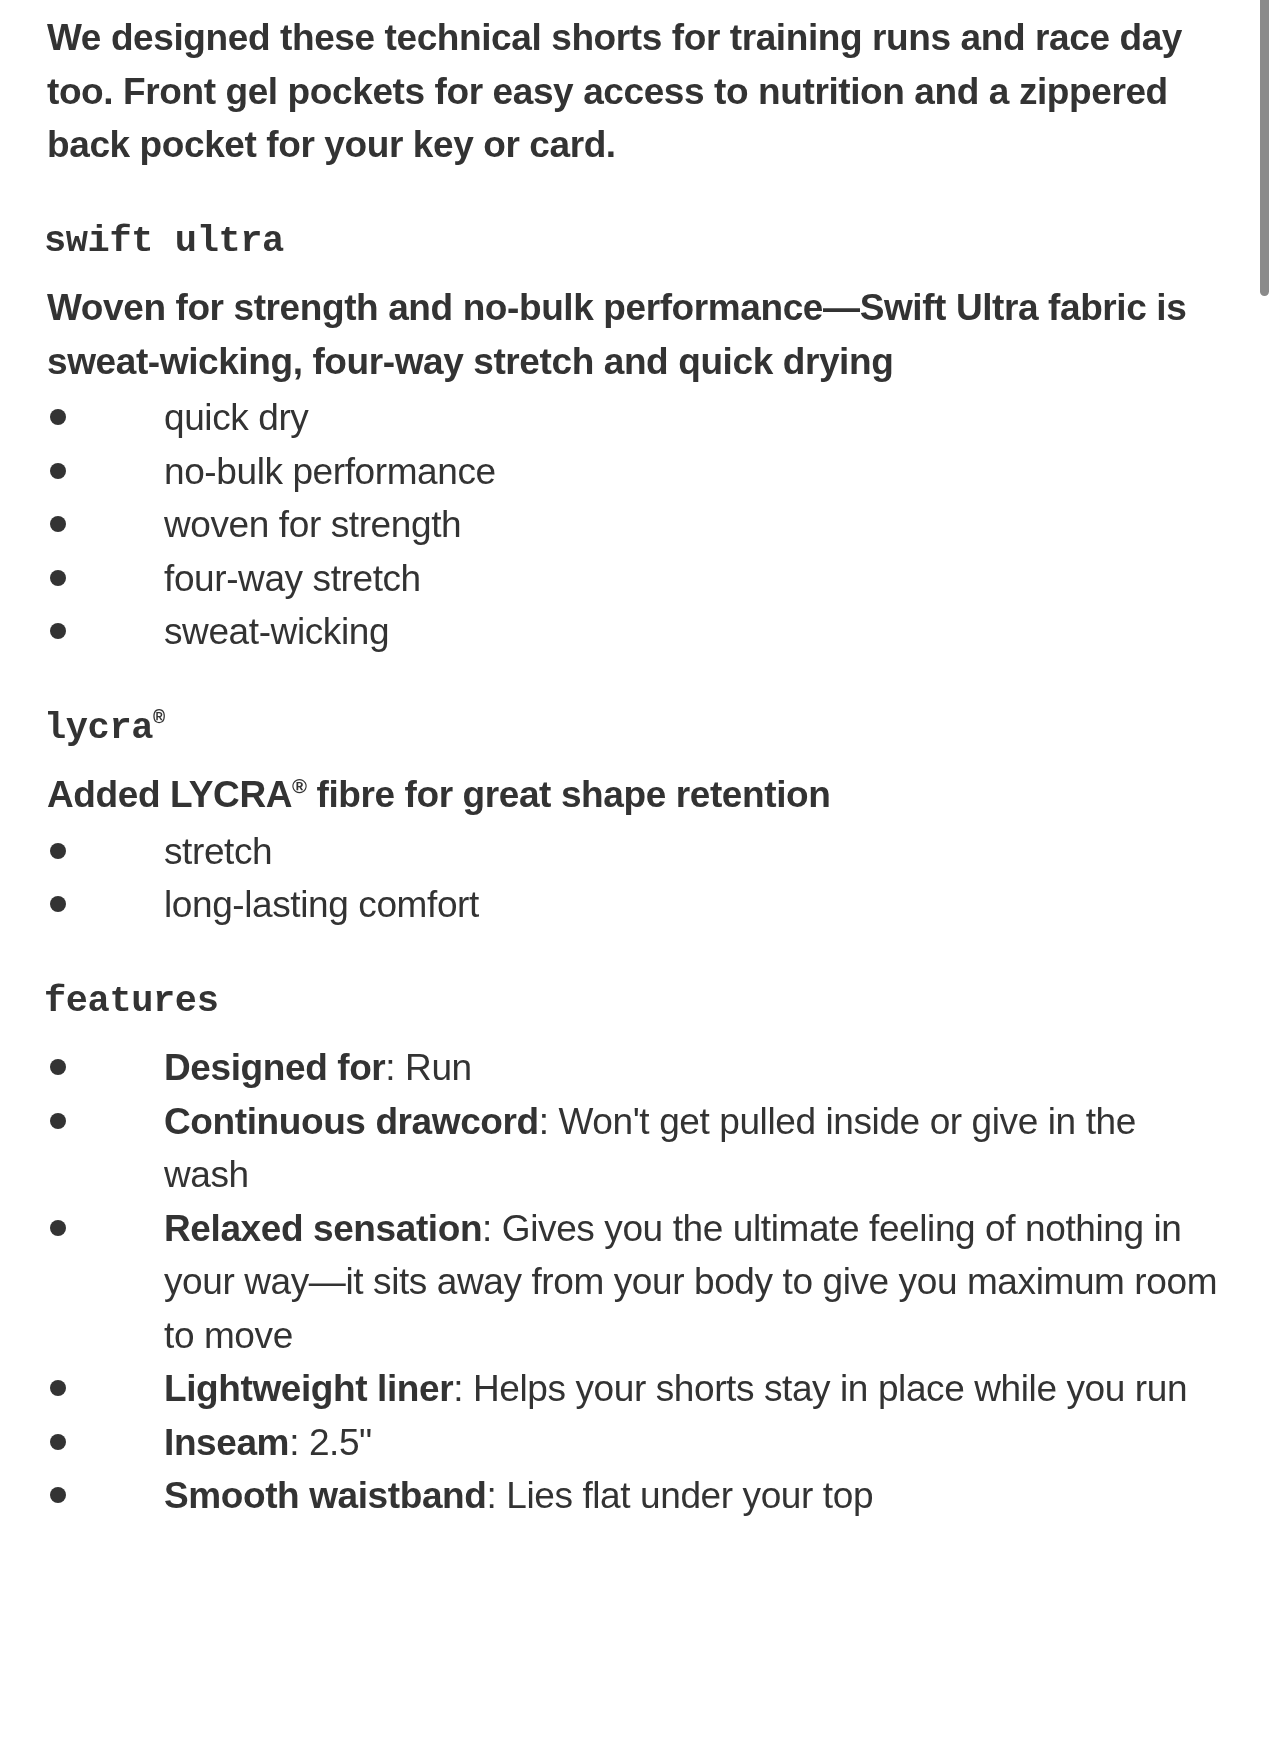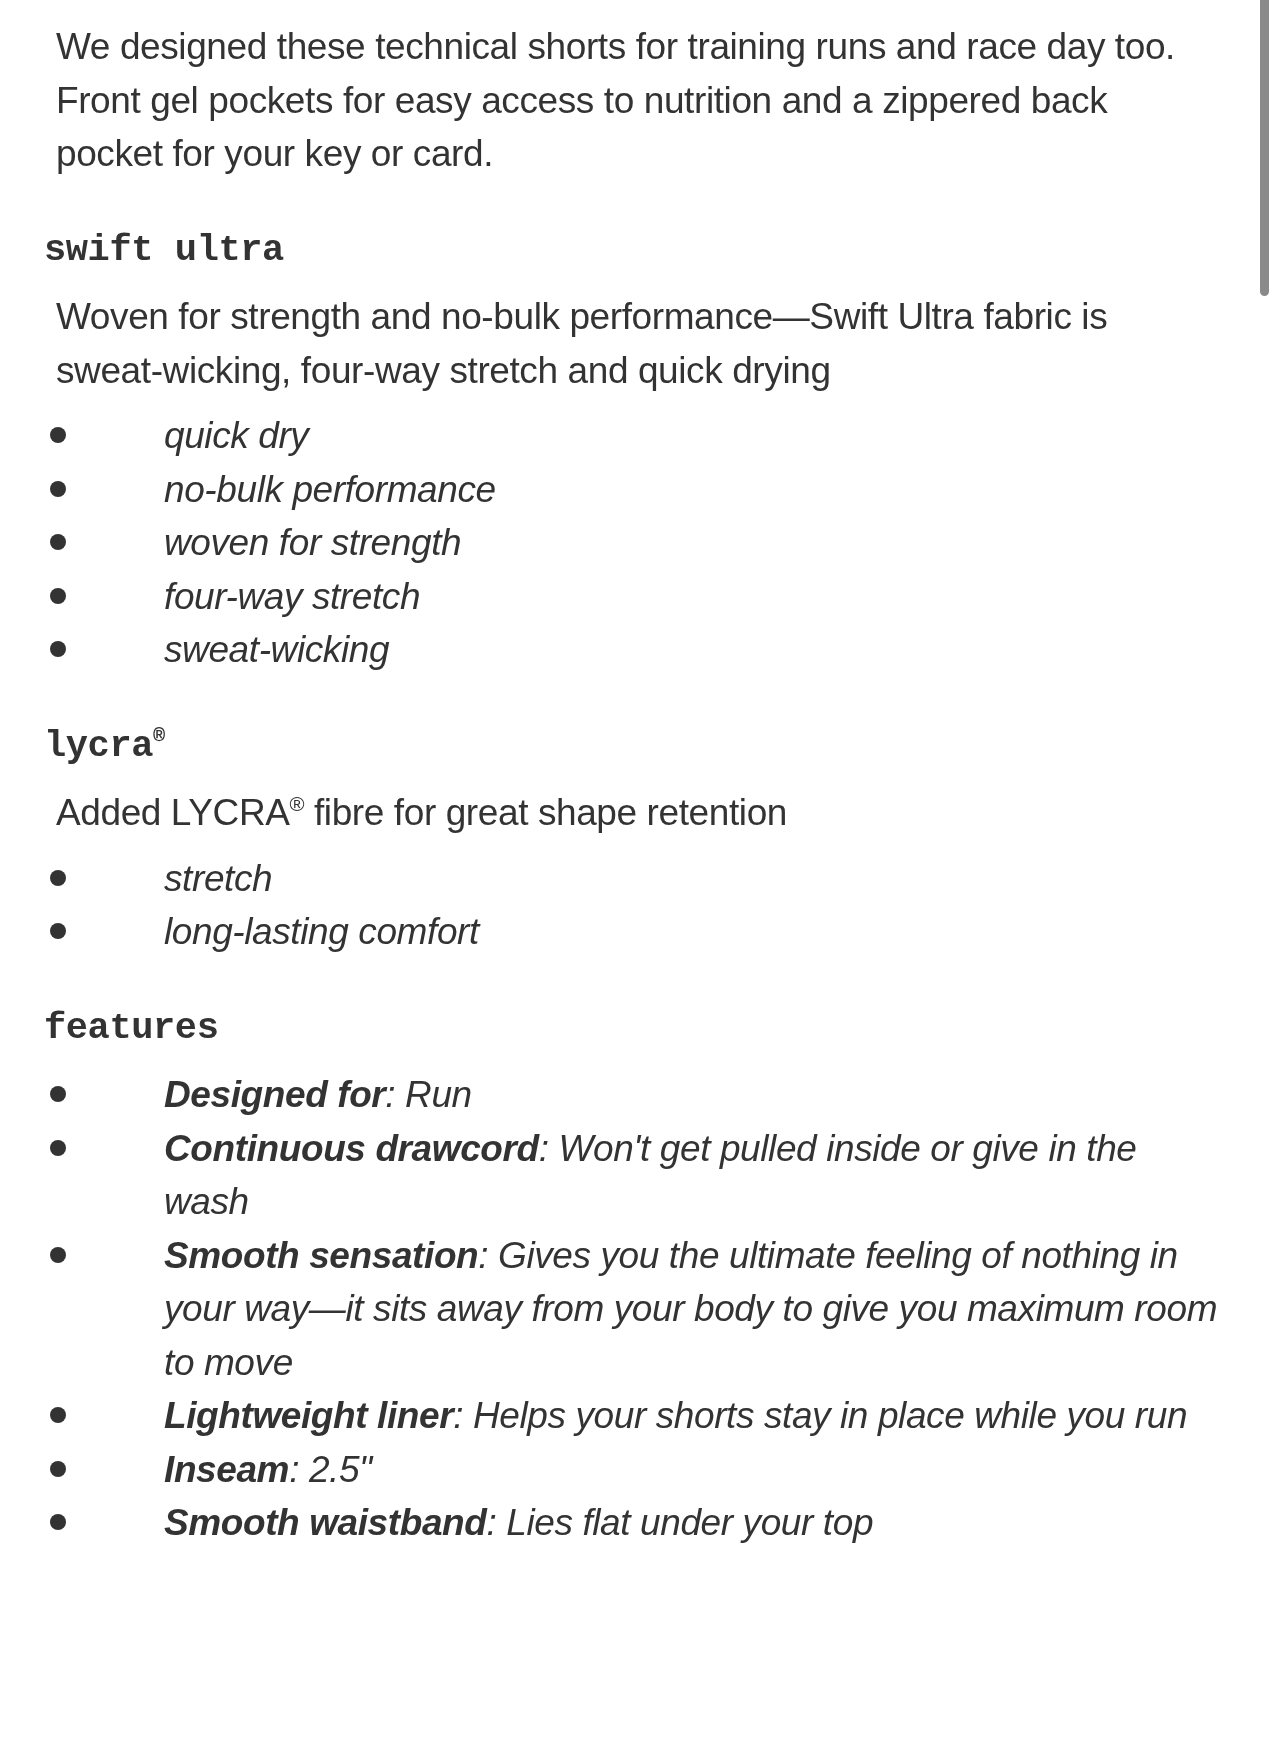--- a/index.html
+++ b/index.html
@@ -5,27 +5,27 @@
   html, body { margin: 0; padding: 0; background: #ffffff; }
   body {
     width: 1284px; height: 1743px; overflow: hidden; position: relative;
     font-family: "Liberation Sans", "DejaVu Sans", sans-serif;
     color: #333333;
   }
   .content {
     position: absolute; left: 44px; top: 8px; width: 1180px;
     font-size: 37px; line-height: 53.5px; letter-spacing: -0.4px;
   }
-  p { margin: 12px; }
+  p { margin: 3px; font-weight: bold; }
   .intro { margin-bottom: 43px; }
   h3 {
     margin: 0 0 13px 0; font-size: 37px; font-weight: bold; line-height: 53.5px; font-family: Liberation Mono, monospace;
   }
   sup.reg { font-size: 0.55em; vertical-align: 0.7em; line-height: 0; }
-  ul { list-style: none; margin: 0; padding: 0 0 0 120px; font-style: italic; }
+  ul { list-style: none; margin: 0; padding: 0 0 0 120px; }
   ul li { position: relative; }
   ul li .bullet {
     position: absolute; left: -114px; top: 18px; width: 16px; height: 16px;
     border-radius: 50%; background: #333333;
   }
   .section { margin-bottom: 43px; }
   .features-heading { }
   .scrollbar {
     position: absolute; left: 1260px; top: 0; width: 9px; height: 296px;
     background: #8a8a8a; border-radius: 0 0 5px 5px;
@@ -56,21 +56,21 @@
       <li><span class="bullet"></span><span>stretch</span></li>
       <li><span class="bullet"></span><span>long-lasting comfort</span></li>
     </ul>
   </div>
 
   <div>
     <h3 class="features-heading">features</h3>
     <ul>
       <li><span class="bullet"></span><strong>Designed for</strong><span>: Run</span></li>
       <li><span class="bullet"></span><strong>Continuous drawcord</strong><span>: Won't get pulled inside or give in the wash</span></li>
-      <li><span class="bullet"></span><strong>Smooth sensation</strong><span>: Gives you the ultimate feeling of nothing in your way—it sits away from your body to give you maximum room to move</span></li>
+      <li><span class="bullet"></span><strong>Relaxed sensation</strong><span>: Gives you the ultimate feeling of nothing in your way—it sits away from your body to give you maximum room to move</span></li>
       <li><span class="bullet"></span><strong>Lightweight liner</strong><span>: Helps your shorts stay in place while you run</span></li>
       <li><span class="bullet"></span><strong>Inseam</strong><span>: 2.5"</span></li>
       <li><span class="bullet"></span><strong>Smooth waistband</strong><span>: Lies flat under your top</span></li>
     </ul>
   </div>
 </div>
 
 <div class="scrollbar"></div>
 
 </body></html>

